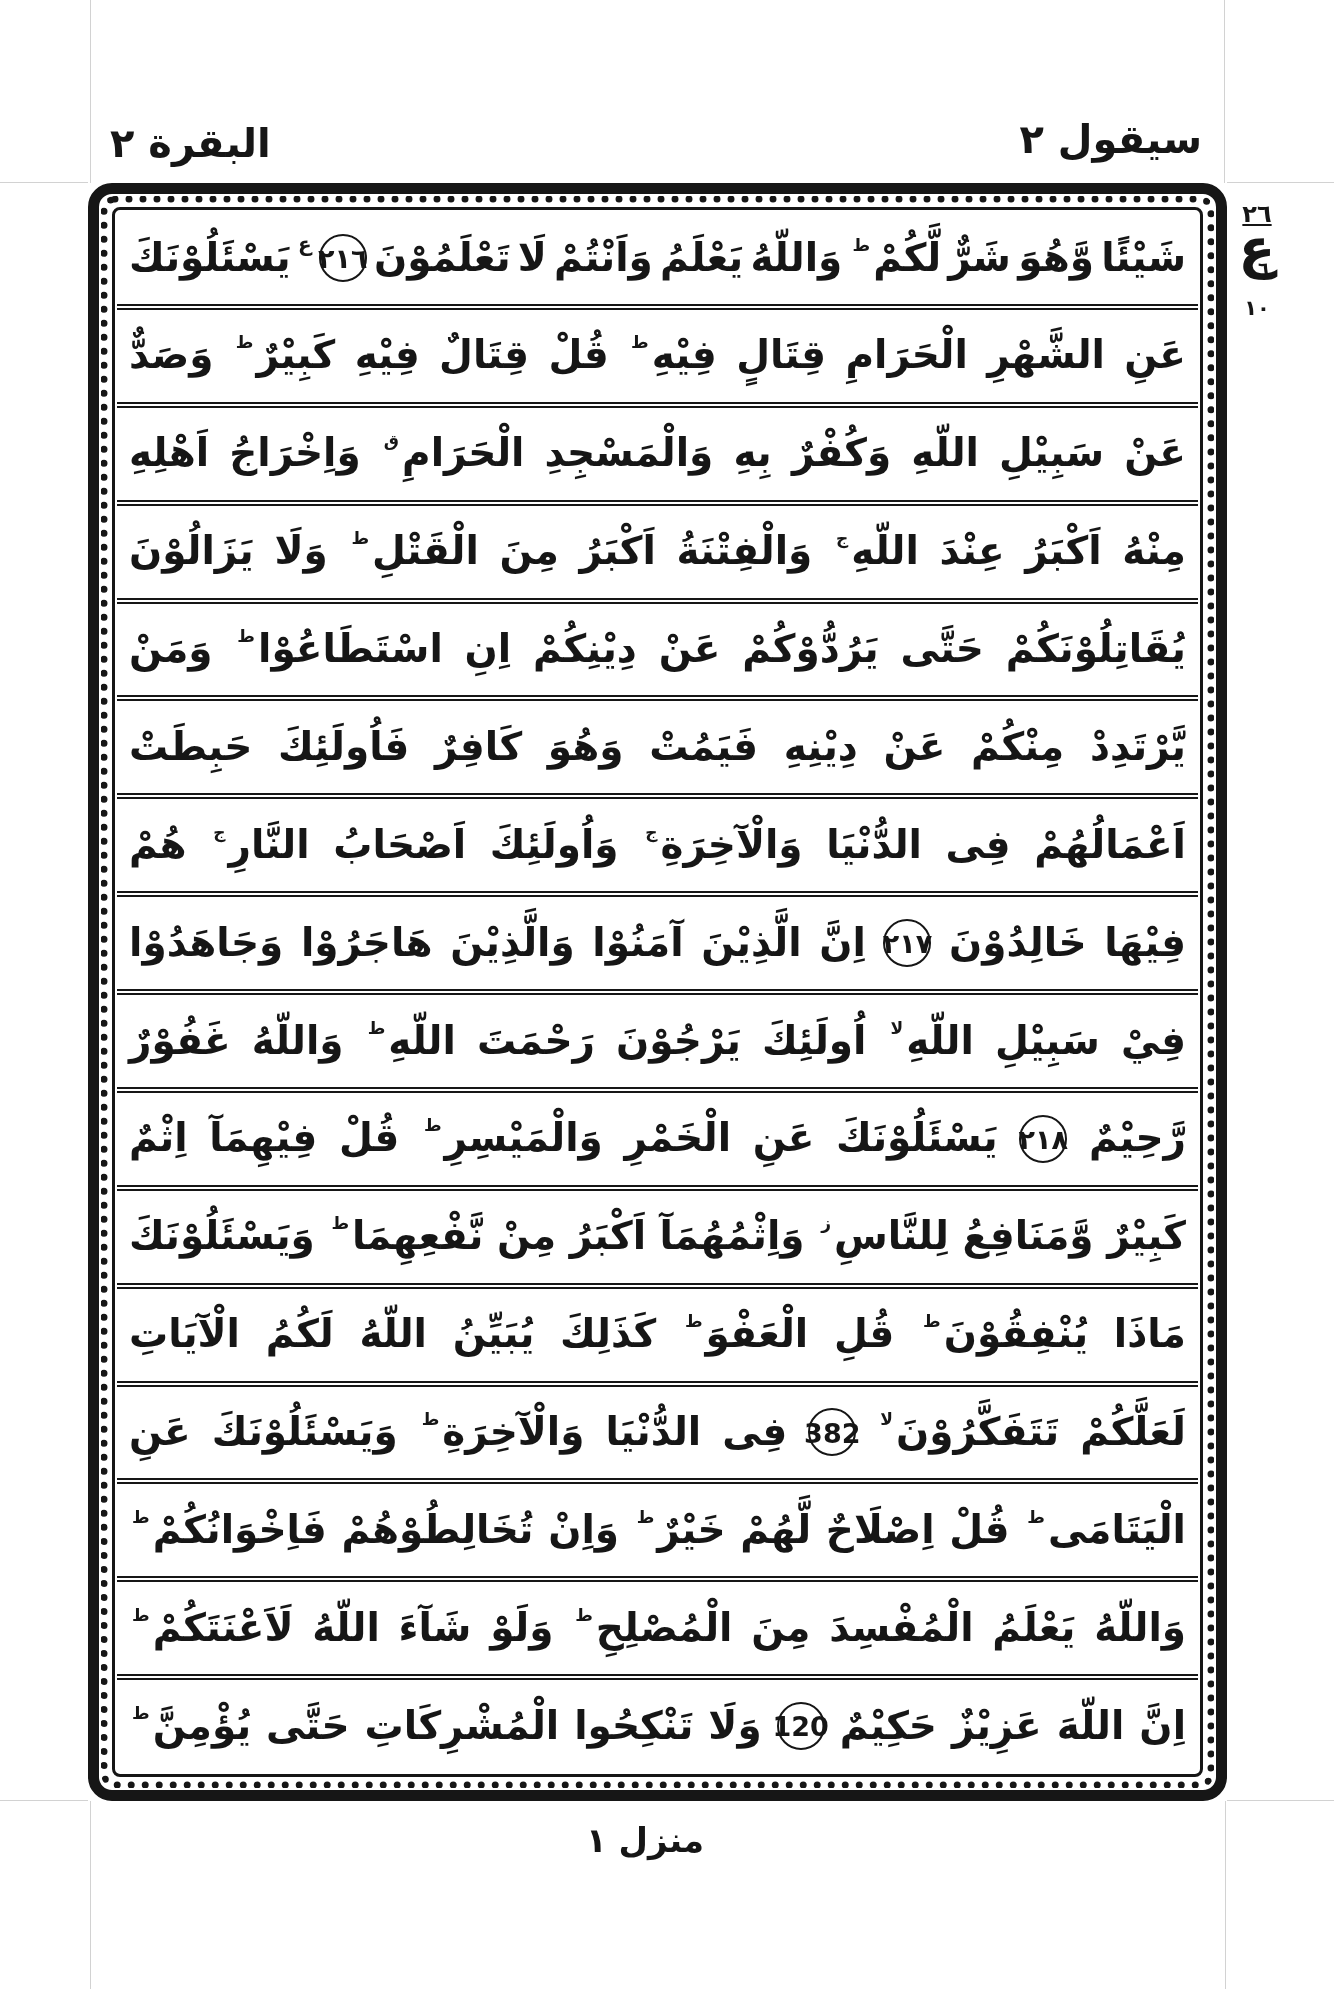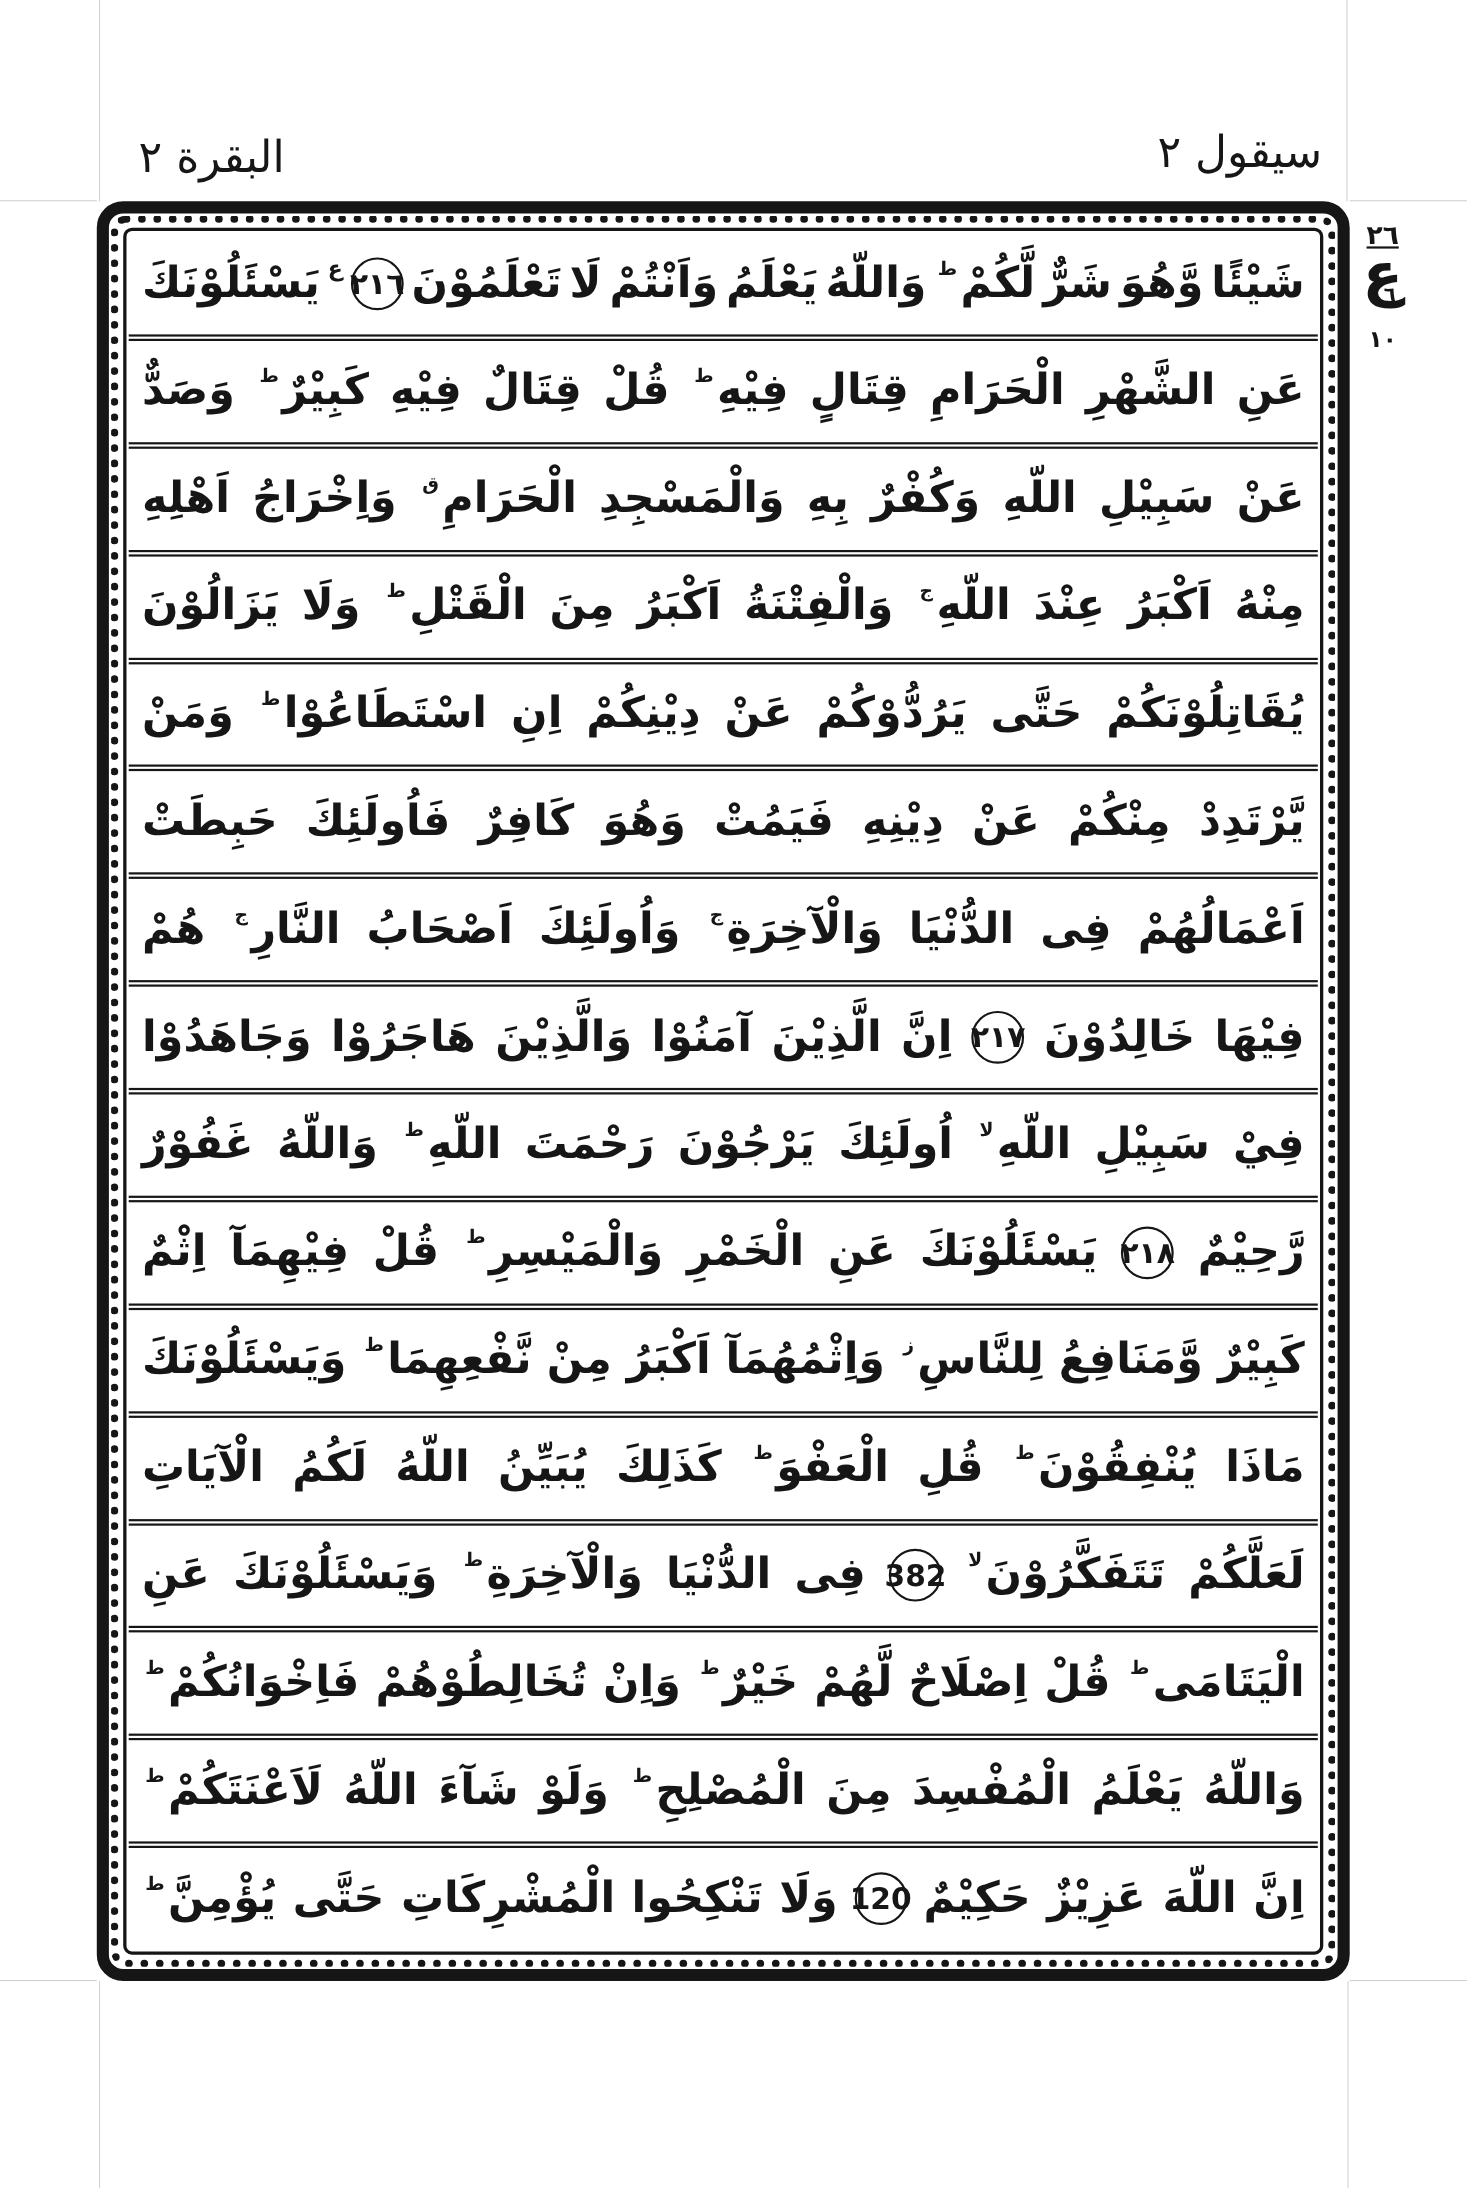--- a/index.html
+++ b/index.html
@@ -3,21 +3,21 @@
 <meta charset="utf-8">
 <style>
   html,body{margin:0;padding:0;background:#ffffff;}
   .page{position:relative;width:1334px;height:1989px;background:#ffffff;overflow:hidden;
         font-family:"DejaVu Sans",sans-serif;color:#161616;}
   
   .guide{position:absolute;background:#d2d2d2;}
   .guide.v{width:1px;}
   .guide.h{height:1px;}
   
-  .hdr{position:absolute;font-weight:normal;white-space:nowrap;direction:rtl;margin-left:16px;}
+  .hdr{position:absolute;font-weight:bold;white-space:nowrap;direction:rtl;}
   .hdr-left{left:110px;top:120px;font-size:40px;}
   .hdr-center{left:0;right:0;top:84px;text-align:center;font-size:56px;letter-spacing:22px;}
   .hdr-right{right:132px;top:116px;font-size:40px;text-align:right;}
   
   .frame{position:absolute;left:88px;top:183px;width:1139px;height:1618px;}
   .frame-outer{position:absolute;inset:0;border:11px solid #161616;border-radius:24px;}
   .frame-beads{position:absolute;inset:13px;border:7px dotted #161616;border-radius:14px;}
   .frame-inner{position:absolute;inset:24px;border:3px solid #161616;border-radius:8px;}
   .rows{position:absolute;inset:29px;display:flex;flex-direction:column;}
   .row{flex:1;display:flex;align-items:center;padding:0 12px;min-height:0;}
@@ -275,14 +275,15 @@
             <span class="word">وَلَا</span>
             <span class="word">تَنْكِحُوا</span>
             <span class="word">الْمُشْرِكَاتِ</span>
             <span class="word">حَتَّى</span>
             <span class="word">يُؤْمِنَّ<span class="waqf">ط</span></span>
           </div>
         </div>
       </div>
   </div>
 
+  <div class="footer-manzil">منزل ١</div>
 
 </div>
 
 </body></html>

